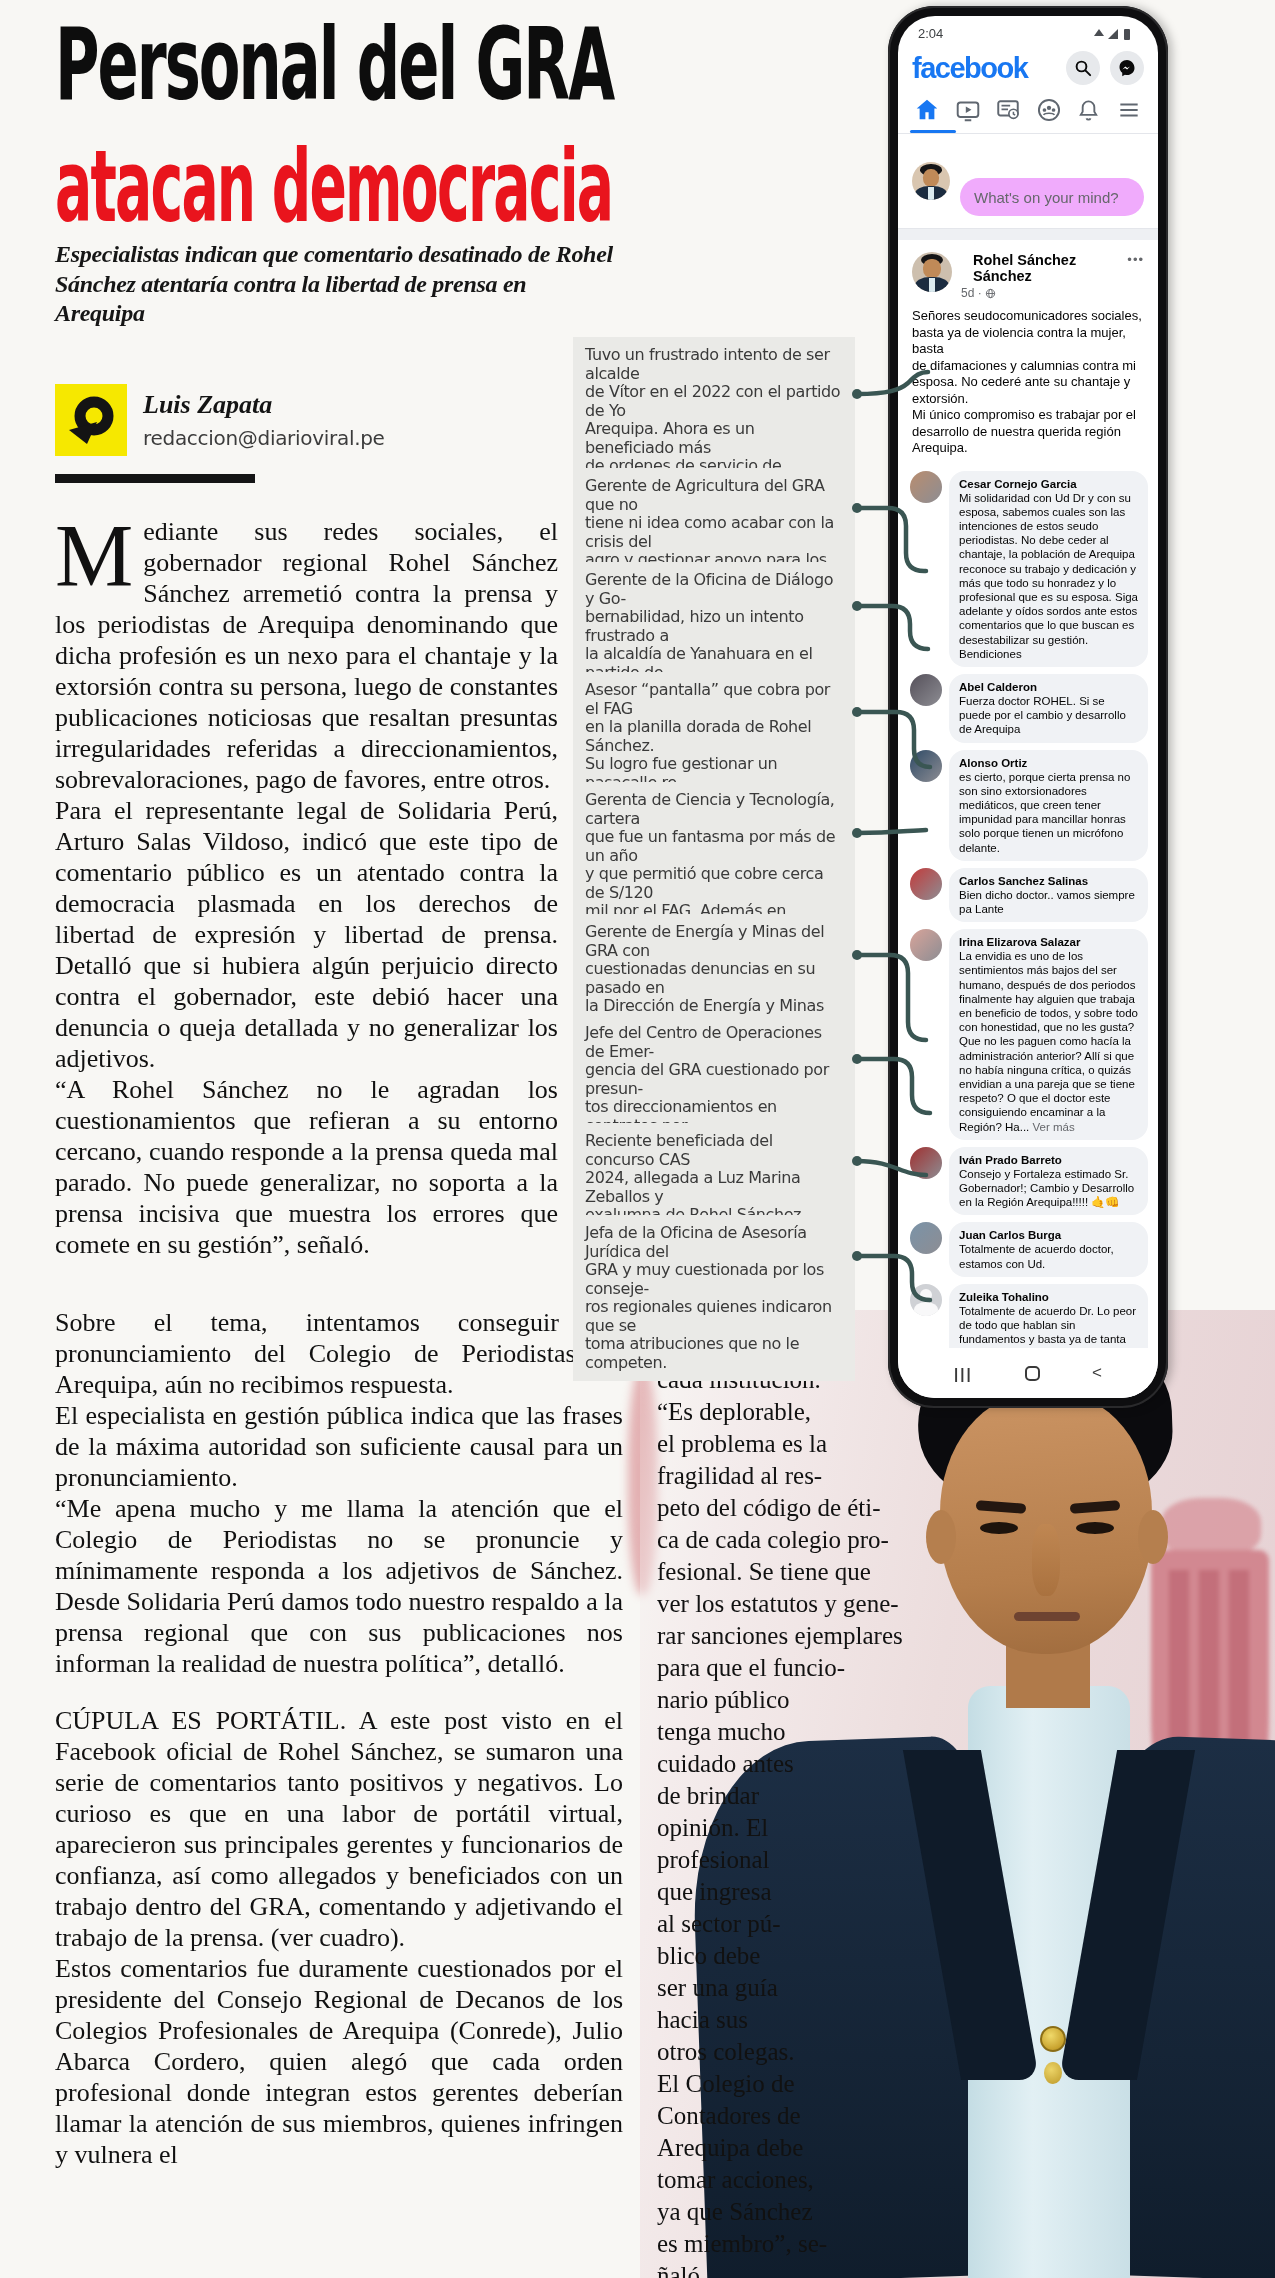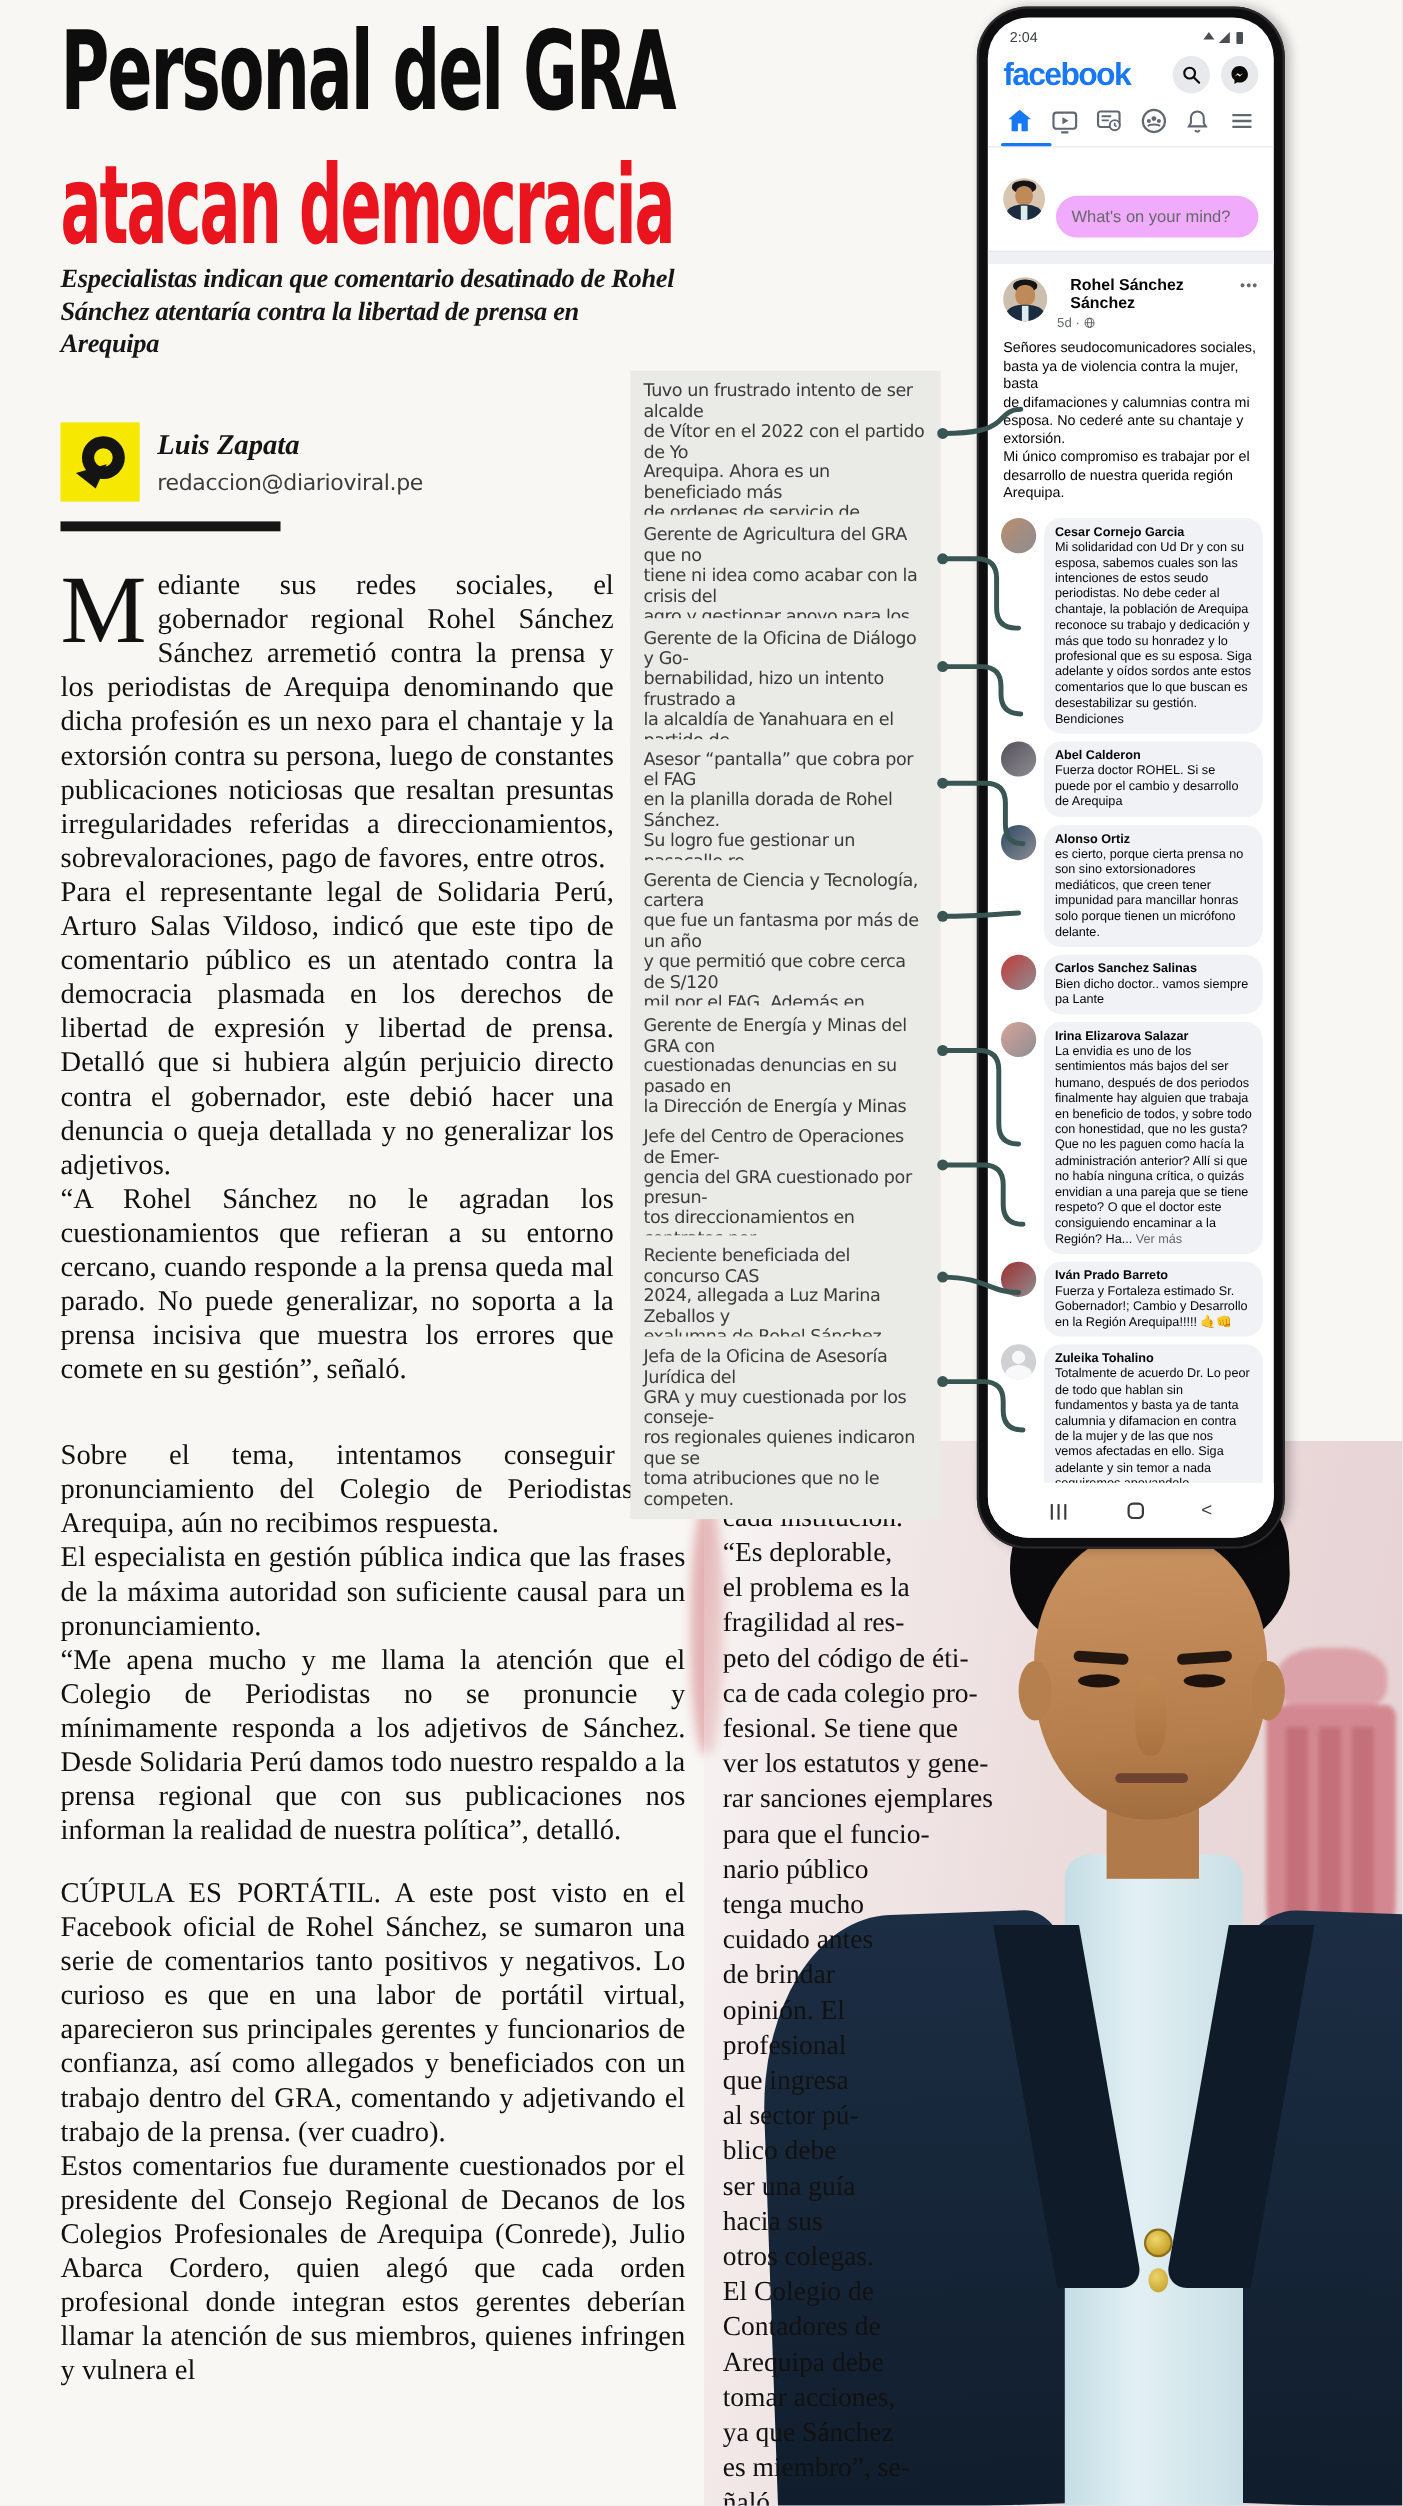--- a/index.html
+++ b/index.html
@@ -433,24 +433,31 @@
     <div class="bubble">
       <div class="cname">Irina Elizarova Salazar</div>
       <div class="ctext"><span>La envidia es uno de los sentimientos más bajos del ser humano, después de dos periodos finalmente hay alguien que trabaja en beneficio de todos, y sobre todo con honestidad, que no les gusta? Que no les paguen como hacía la administración anterior? Allí si que no había ninguna crítica, o quizás envidian a una pareja que se tiene respeto? O que el doctor este consiguiendo encaminar a la Región? Ha...</span><span class="vermas"> Ver más</span></div>
     </div>
   </div>
 
   <div class="comment">
     <div class="cavatar" style="background: linear-gradient(135deg, rgb(160, 48, 48), rgb(141, 141, 147));"></div>
     <div class="bubble">
       <div class="cname">Iván Prado Barreto</div>
-      <div class="ctext"><span>Fuerza y Fortaleza estimado Sr. Gobernador!; Cambio y Desarrollo en la Región Arequipa!!!!! 🤙👊</span><span class="vermas"></span></div>
-    </div>
-  </div>
-
+      <div class="ctext"><span>Consejo y Fortaleza estimado Sr. Gobernador!; Cambio y Desarrollo en la Región Arequipa!!!!! 🤙👊</span><span class="vermas"></span></div>
+    </div>
+  </div>
+
+  <div class="comment">
+    <div class="cavatar" style="background: linear-gradient(135deg, rgb(122, 147, 168), rgb(141, 141, 147));"></div>
+    <div class="bubble">
+      <div class="cname">Juan Carlos Burga</div>
+      <div class="ctext"><span>Totalmente de acuerdo doctor, estamos con Ud.</span><span class="vermas"></span></div>
+    </div>
+  </div>
 
   <div class="comment">
     <div class="cavatar" style="background: rgb(207, 209, 213);">
               <div class="sil-head"></div>
               <div class="sil-body"></div>
             </div>
     <div class="bubble">
       <div class="cname">Zuleika Tohalino</div>
       <div class="ctext"><span>Totalmente de acuerdo Dr. Lo peor de todo que hablan sin fundamentos y basta ya de tanta calumnia y difamacion en contra de la mujer y de las que nos vemos afectadas en ello. Siga adelante y sin temor a nada seguiremos apoyandolo</span><span class="vermas"></span></div>
     </div>

